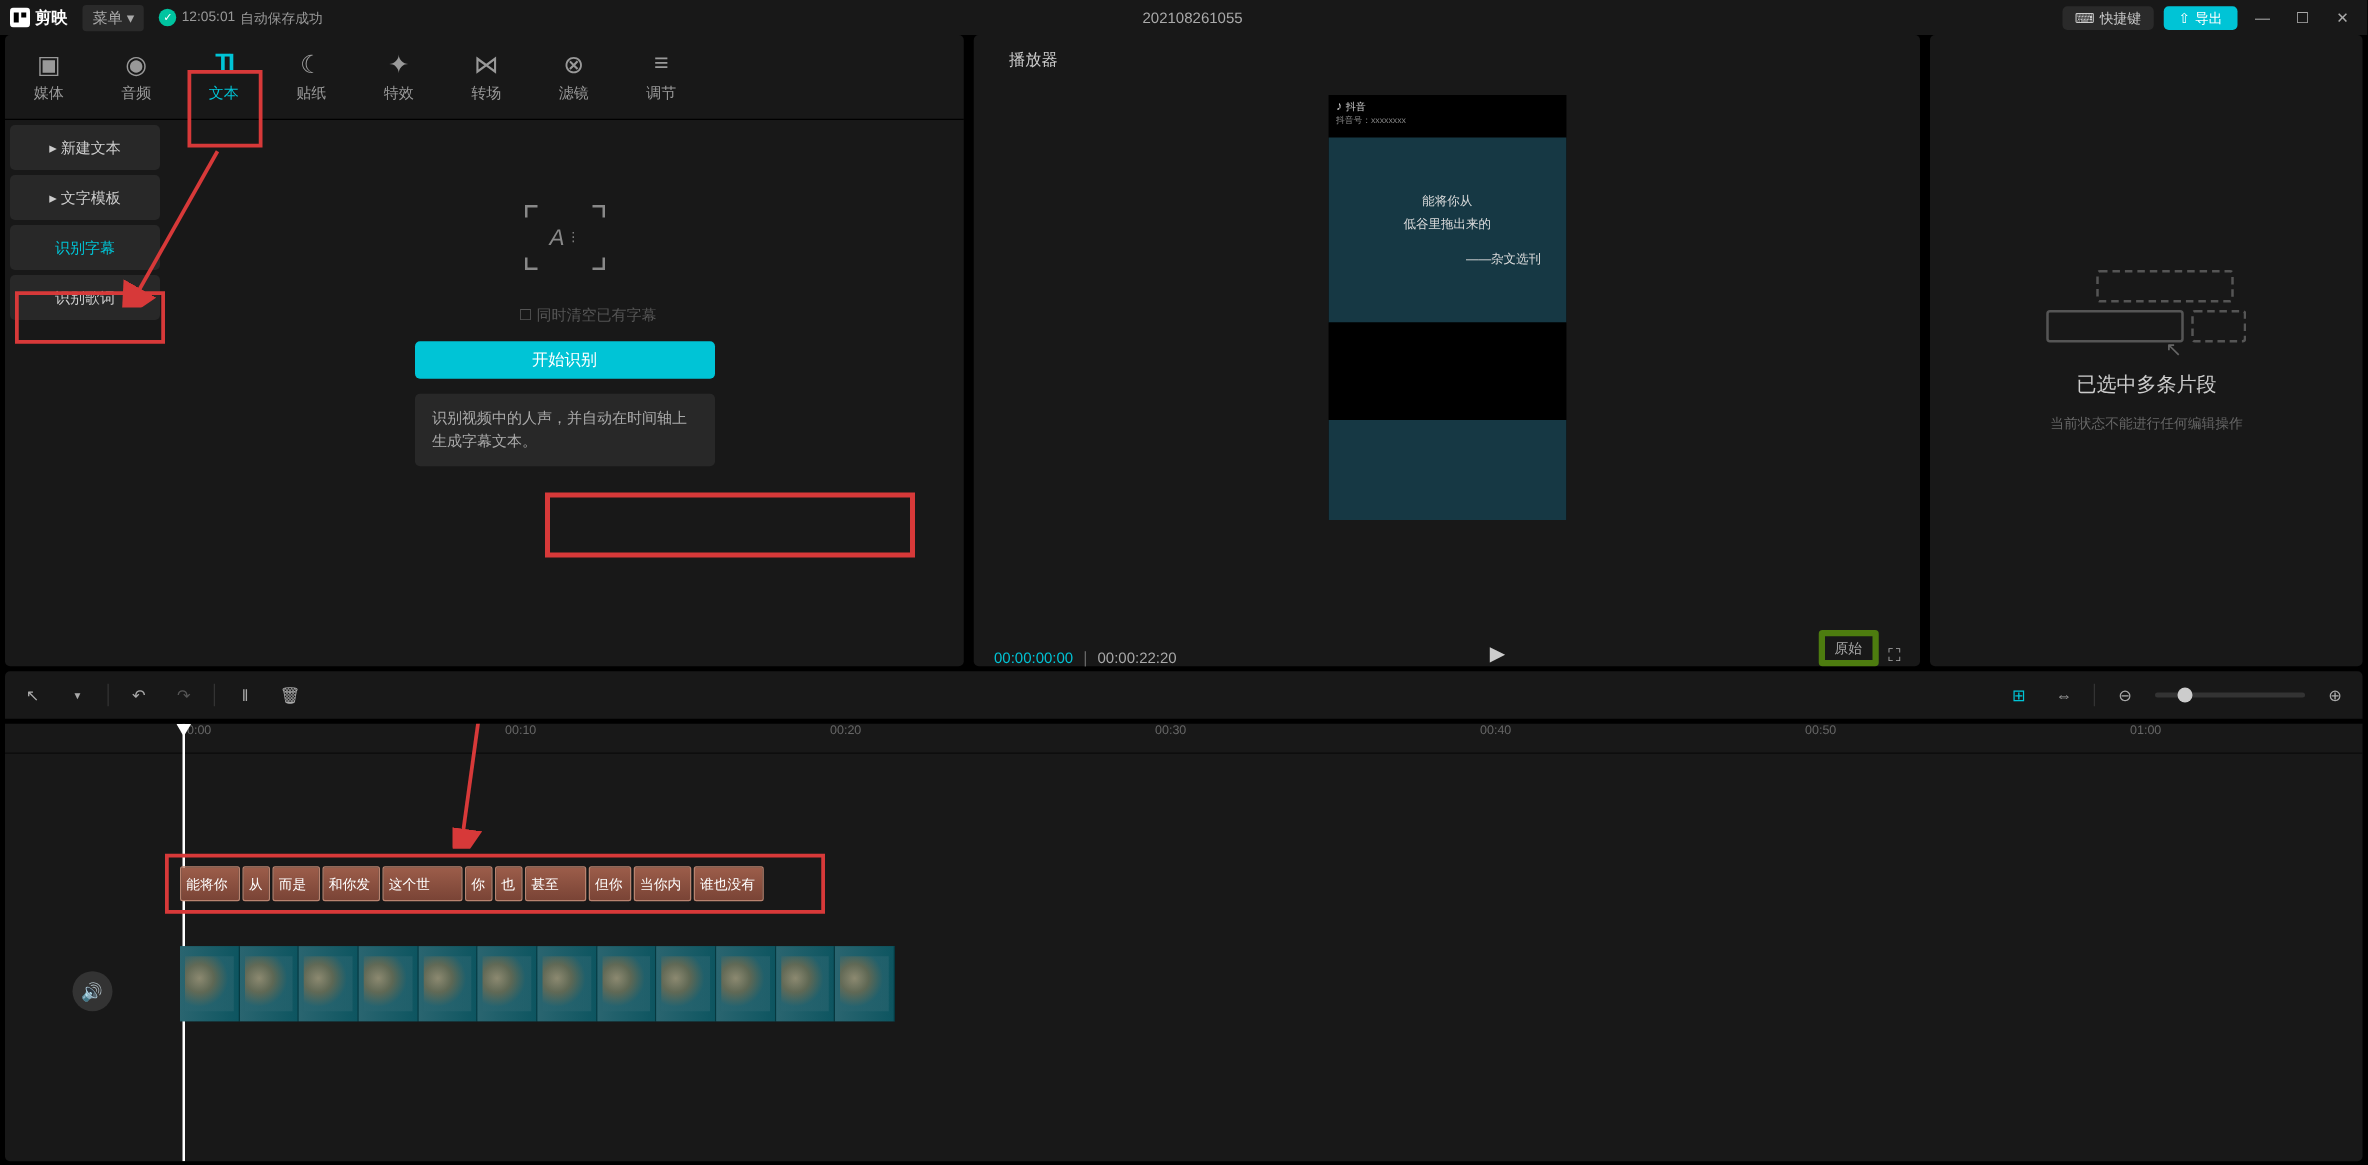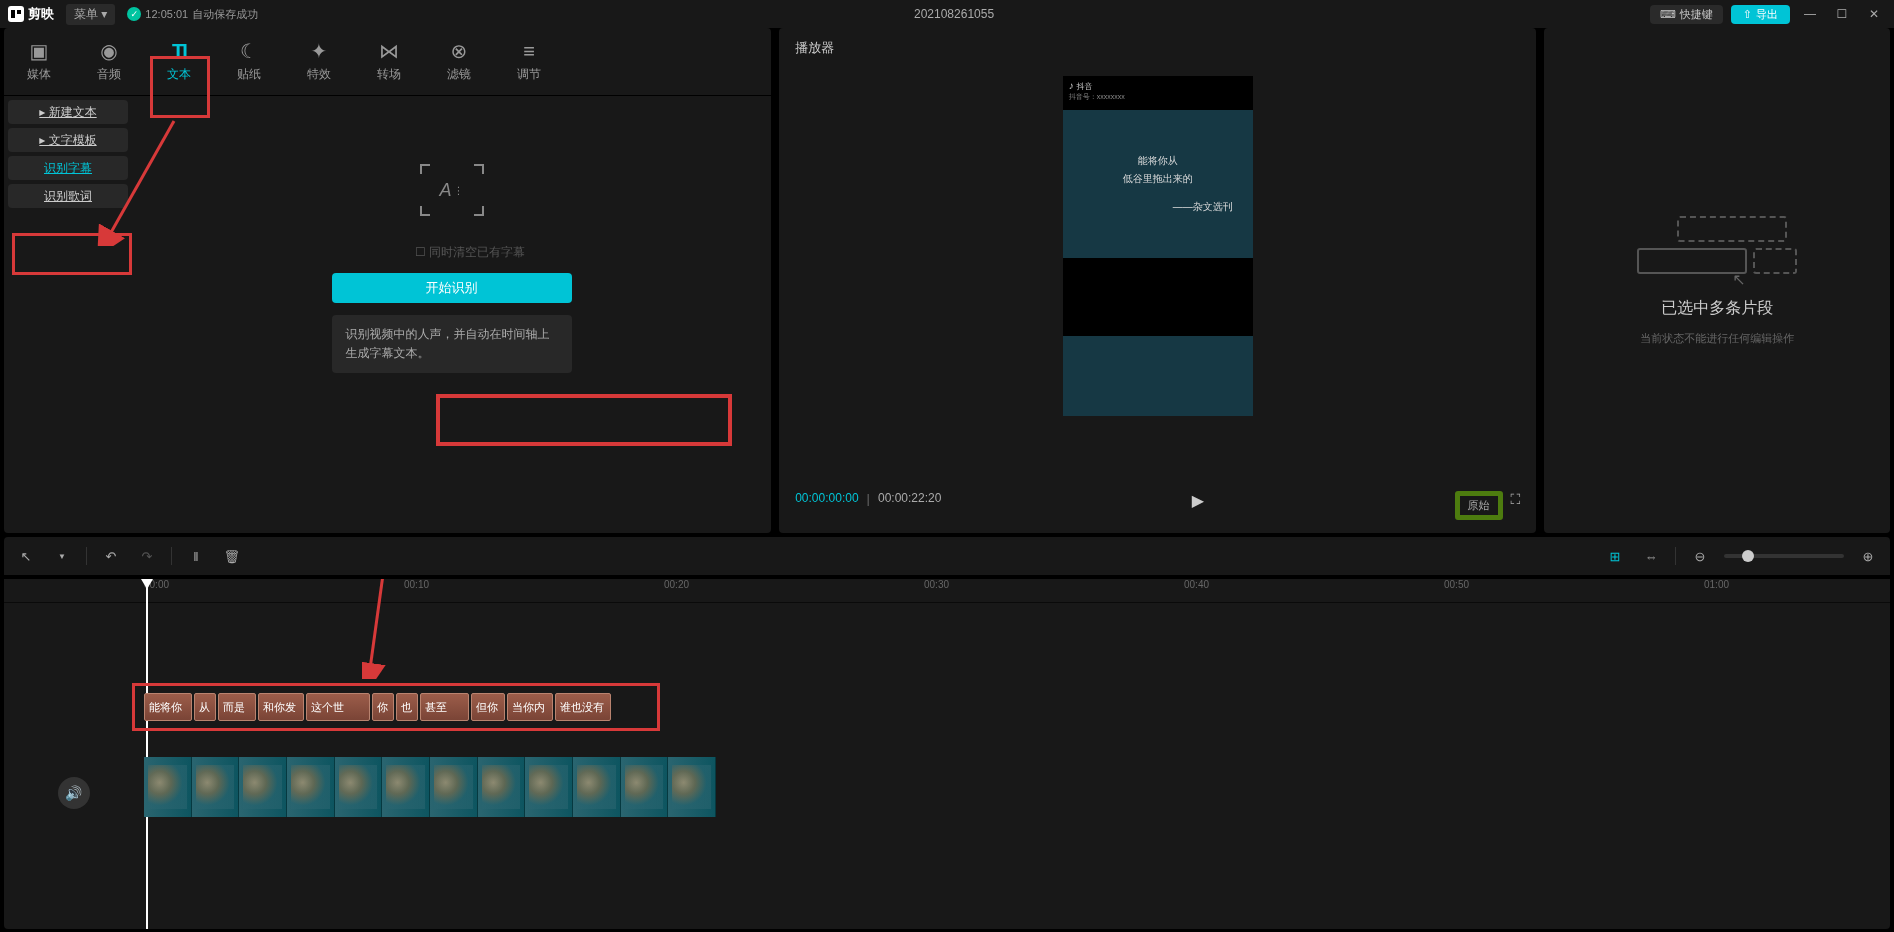--- a/index.html
+++ b/index.html
@@ -19,47 +19,47 @@
 .main-row { display: flex; height: 505px; gap: 8px; padding: 0 4px; }
 .left-panel { width: 768px; background: #181818; border-radius: 4px; display: flex; flex-direction: column; position: relative; }
 .tabs { display: flex; height: 68px; border-bottom: 1px solid #000; }
 .tab { width: 70px; display: flex; flex-direction: column; align-items: center; justify-content: center; color: #999; font-size: 12px; gap: 4px; cursor: pointer; }
 .tab.active { color: #00c4d6; }
 .tab .tab-icon { width: 22px; height: 22px; display: flex; align-items: center; justify-content: center; font-size: 20px; }
 .tab-highlight { position: absolute; border: 3px solid #d73939; pointer-events: none; }
 
 .left-body { flex: 1; display: flex; }
 .sidebar { width: 128px; padding: 4px; display: flex; flex-direction: column; gap: 4px; }
-.side-btn { height: 24px; background: #282828; border-radius: 4px; display: flex; align-items: center; justify-content: center; color: #ccc; font-size: 12px; cursor: pointer; text-decoration: underline; }
+.side-btn { height: 36px; background: #282828; border-radius: 4px; display: flex; align-items: center; justify-content: center; color: #ccc; font-size: 12px; cursor: pointer; }
 .side-btn.active { color: #00c4d6; }
 .side-highlight { position: absolute; border: 3px solid #d73939; pointer-events: none; }
 
 .content-area { flex: 1; display: flex; flex-direction: column; align-items: center; padding-top: 70px; position: relative; }
 .recognize-icon { width: 60px; height: 48px; border: 2px solid #555; display: flex; align-items: center; justify-content: center; color: #888; font-size: 18px; position: relative; }
 .recognize-icon::before, .recognize-icon::after { content: ""; position: absolute; width: 100%; height: 100%; }
 .recognize-icon .corners { position: absolute; inset: -2px; }
 .recognize-icon .c { position: absolute; width: 10px; height: 10px; border: 2px solid #888; }
 .recognize-icon .tl { top: 0; left: 0; border-right: none; border-bottom: none; }
 .recognize-icon .tr { top: 0; right: 0; border-left: none; border-bottom: none; }
 .recognize-icon .bl { bottom: 0; left: 0; border-right: none; border-top: none; }
 .recognize-icon .br { bottom: 0; right: 0; border-left: none; border-top: none; }
 .clear-text { color: #555; font-size: 12px; margin-top: 30px; margin-left: 37px; }
 .big-btn { margin-top: 12px; width: 240px; height: 30px; background: #00c4d6; color: #fff; border-radius: 4px; display: flex; align-items: center; justify-content: center; font-size: 13px; cursor: pointer; }
 .big-btn-highlight { position: absolute; border: 4px solid #d73939; pointer-events: none; }
 .desc-box { margin-top: 12px; background: #282828; padding: 10px 14px; border-radius: 4px; color: #aaa; font-size: 12px; width: 240px; line-height: 1.6; }
 
 .player-panel { width: 758px; background: #181818; border-radius: 4px; display: flex; flex-direction: column; }
-.player-header { height: 40px; display: flex; align-items: center; padding: 0 16px; color: #ccc; font-size: 13px; }
+.player-header { height: 40px; display: flex; align-items: center; padding: 0 28px; color: #ccc; font-size: 13px; }
 .player-video { flex: 1; display: flex; align-items: flex-start; justify-content: center; padding-top: 8px; }
 .video-frame { width: 190px; height: 340px; background: #000; display: flex; flex-direction: column; }
 .video-top { height: 34px; background: #000; padding: 4px 6px; font-size: 8px; color: #ccc; }
 .video-mid { height: 148px; background: #163844; display: flex; flex-direction: column; align-items: center; justify-content: center; color: #ddd; font-size: 10px; gap: 4px; }
 .video-mid2 { height: 78px; background: #000; }
 .video-bot { flex: 1; background: #163844; }
-.player-controls { height: 42px; display: flex; align-items: flex-start; padding: 0 16px; gap: 8px; }
+.player-controls { height: 42px; display: flex; align-items: flex-end; padding: 0 16px; gap: 8px; }
 .time-cur { color: #00c4d6; font-size: 12px; }
 .time-sep { color: #666; }
 .time-tot { color: #aaa; font-size: 12px; }
 .play-btn { flex: 1; display: flex; justify-content: center; color: #ccc; font-size: 16px; }
 .orig-btn { border: 5px solid #4d7c0f; padding: 2px 8px; border-radius: 3px; color: #aaa; font-size: 11px; }
 .fs-btn { color: #aaa; font-size: 14px; }
 
 .right-panel { width: 346px; background: #181818; border-radius: 4px; display: flex; flex-direction: column; align-items: center; justify-content: center; gap: 12px; }
 .right-panel .placeholder-img { width: 160px; height: 70px; position: relative; }
 .right-panel .ph-box { position: absolute; border: 2px dashed #555; border-radius: 3px; }

